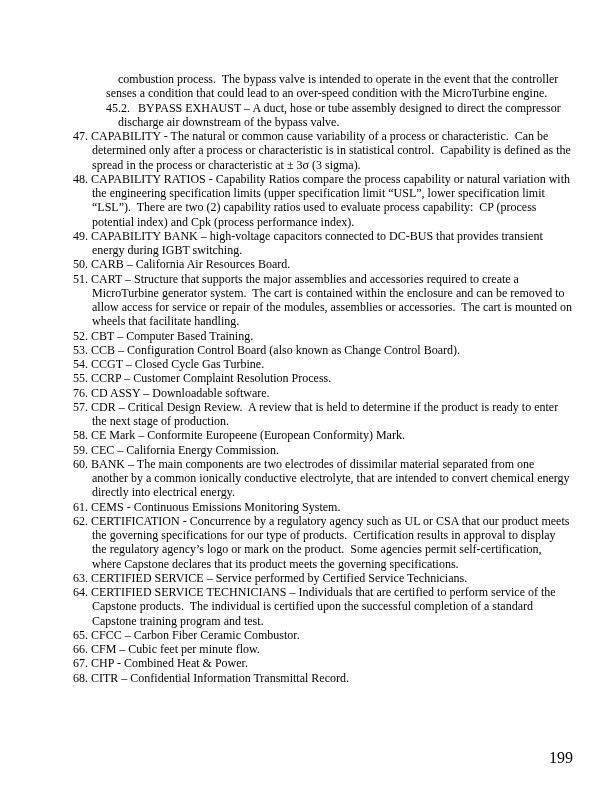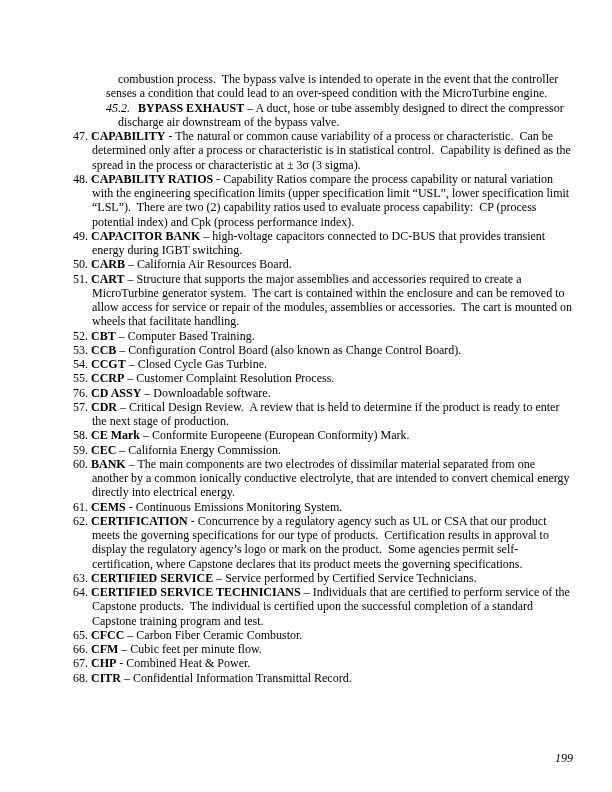--- a/index.html
+++ b/index.html
@@ -26,53 +26,52 @@
   .continuation {
     margin-left: 33px;
     text-indent: 12px;
   }
   
   .subitem {
     margin-left: 33px;
     padding-left: 12px;
     text-indent: -12px;
   }
-  .subitem .num { margin-right: 8px; font-style: italic; }
+  .subitem .num { margin-right: 8px; }
   
   .item {
     padding-left: 19px;
     text-indent: -19px;
   }
-  .term { font-weight: bold; }
+  .term { font-weight: normal; }
   .num, .term, .sep, .def, .continuation { white-space: pre-wrap; }
   .page-number {
     position: absolute;
     top: 751px;
     right: 65px;
-    font-size: 12px;
-    font-style: italic;
+    font-size: 16px;
   }
 </style>
 </head>
 <body>
 
 <div class="page">
 
   <p class="continuation">combustion process.  The bypass valve is intended to operate in the event that the controller senses a condition that could lead to an over-speed condition with the MicroTurbine engine.</p>
 
   <p class="subitem"><span class="num">45.2.</span><span class="term">BYPASS EXHAUST</span><span class="sep"> – </span><span class="def">A duct, hose or tube assembly designed to direct the compressor discharge air downstream of the bypass valve.</span></p>
 
   <div class="list">
 
 
       <p class="item"><span class="num">47.</span> <span class="term">CAPABILITY</span><span class="sep"> - </span><span class="def">The natural or common cause variability of a process or characteristic.  Can be determined only after a process or characteristic is in statistical control.  Capability is defined as the spread in the process or characteristic at ± 3σ (3 sigma).</span></p>
 
       <p class="item"><span class="num">48.</span> <span class="term">CAPABILITY RATIOS</span><span class="sep"> - </span><span class="def">Capability Ratios compare the process capability or natural variation with the engineering specification limits (upper specification limit “USL”, lower specification limit “LSL”).  There are two (2) capability ratios used to evaluate process capability:  CP (process potential index) and Cpk (process performance index).</span></p>
 
-      <p class="item"><span class="num">49.</span> <span class="term">CAPACITOR BANK</span><span class="sep"> – </span><span class="def">high-voltage capacitors connected to DC-BUS that provides transient energy during IGBT switching.</span></p>
+      <p class="item"><span class="num">49.</span> <span class="term">CAPABILITY BANK</span><span class="sep"> – </span><span class="def">high-voltage capacitors connected to DC-BUS that provides transient energy during IGBT switching.</span></p>
 
       <p class="item"><span class="num">50.</span> <span class="term">CARB</span><span class="sep"> – </span><span class="def">California Air Resources Board.</span></p>
 
       <p class="item"><span class="num">51.</span> <span class="term">CART</span><span class="sep"> – </span><span class="def">Structure that supports the major assemblies and accessories required to create a MicroTurbine generator system.  The cart is contained within the enclosure and can be removed to allow access for service or repair of the modules, assemblies or accessories.  The cart is mounted on wheels that facilitate handling.</span></p>
 
       <p class="item"><span class="num">52.</span> <span class="term">CBT</span><span class="sep"> – </span><span class="def">Computer Based Training.</span></p>
 
       <p class="item"><span class="num">53.</span> <span class="term">CCB</span><span class="sep"> – </span><span class="def">Configuration Control Board (also known as Change Control Board).</span></p>
 
       <p class="item"><span class="num">54.</span> <span class="term">CCGT</span><span class="sep"> – </span><span class="def">Closed Cycle Gas Turbine.</span></p>

